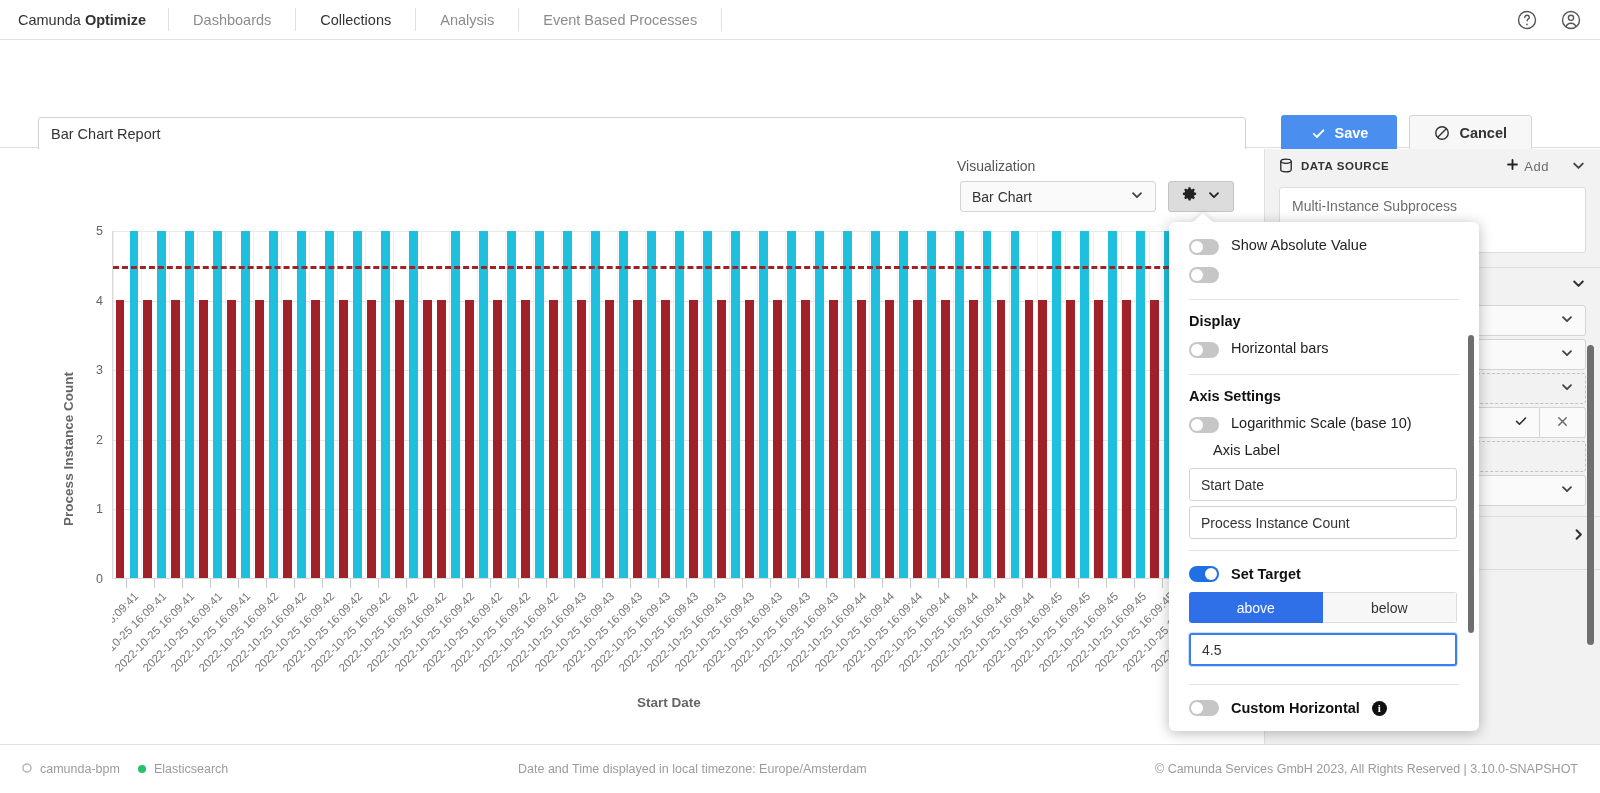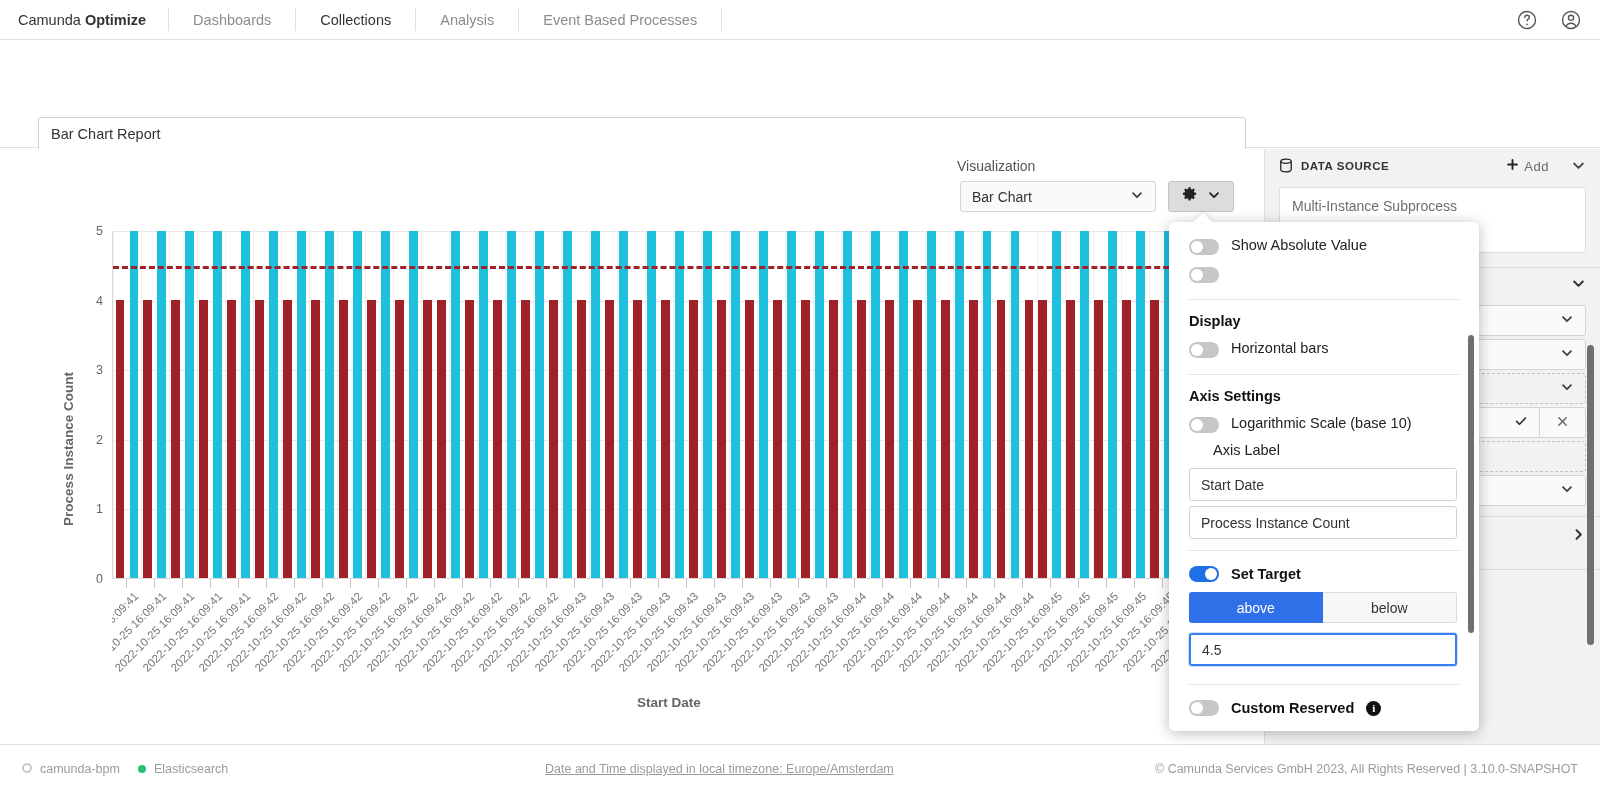--- a/index.html
+++ b/index.html
@@ -312,21 +312,21 @@
   
   .footer {
     position: absolute; left: 0; top: 744px;
     width: 1600px; height: 49px;
     background: #fff; border-top: 1px solid #e0e0e0;
     display: flex; align-items: center;
     font-size: 12.5px; color: #9b9b9b;
   }
   .f-left { display: flex; align-items: center; gap: 8px; padding-left: 22px; }
   .f-dot { width: 8px; height: 8px; border-radius: 50%; display: inline-block; }
-  .f-center { position: absolute; left: 545px; text-decoration: underline; }
+  .f-center { position: absolute; left: 518px; }
   .f-right { position: absolute; right: 22px; }
 </style>
 </head>
 <body>
 
 <div class="topnav">
   <div class="brand">
     <span>Camunda</span>
     <b>Optimize</b>
   </div>
@@ -353,20 +353,35 @@
         <circle cx="11" cy="8.8" r="2.6"></circle>
         <path d="M5.9 17.6c1-2.3 2.9-3.4 5.1-3.4s4.1 1.1 5.1 3.4" stroke-linecap="round"></path>
       </svg>
     </div>
   </div>
 </div>
 
 <div class="headerbar">
   <input class="title-input" value="Bar Chart Report" style="">
   <div class="instances-note">Displaying data from 357 instances.</div>
+  <div class="hdr-actions">
+    <div class="btn btn-primary">
+      <svg width="15" height="15" viewBox="0 0 16 16" fill="none" stroke="#fff" stroke-width="2">
+        <path d="M3 8.4l3.2 3.3L13.2 4.6" stroke-linecap="round" stroke-linejoin="round"></path>
+      </svg>
+      <span>Save</span>
+    </div>
+    <div class="btn btn-secondary">
+      <svg width="16" height="16" viewBox="0 0 18 18" fill="none" stroke="#333" stroke-width="1.6">
+        <circle cx="9" cy="9" r="7"></circle>
+          <path d="M4.2 13.8L13.8 4.2"></path>
+      </svg>
+      <span>Cancel</span>
+    </div>
+  </div>
   <div class="upd-row">
     <span>Update Preview Automatically</span>
     <div class="toggle big on"></div>
   </div>
 </div>
 
 <div class="main">
 
   <div class="chart-pane">
 
@@ -906,21 +921,21 @@
     <span>Set Target</span>
   </div>
   <div class="seg">
     <div class="on">above</div>
     <div class="off">below</div>
   </div>
   <input class="pop-input focused" style="margin-top: 10px;" value="4.5">
   <div class="pop-hr" style="margin-top:18px"></div>
   <div class="pop-toggle-row">
     <div class="toggle"></div>
-    <span>Custom Reserved</span>
+    <span>Custom Horizontal</span>
     <span class="info-i">i</span>
   </div>
   <div class="pop-scroll"></div>
 </div>
 
 <div class="footer">
   <div class="f-left">
     <span>
       <svg width="10" height="10" viewBox="0 0 10 10">
           <circle cx="5" cy="5" r="4" fill="none" stroke="#bbb" stroke-width="1.6"></circle>

